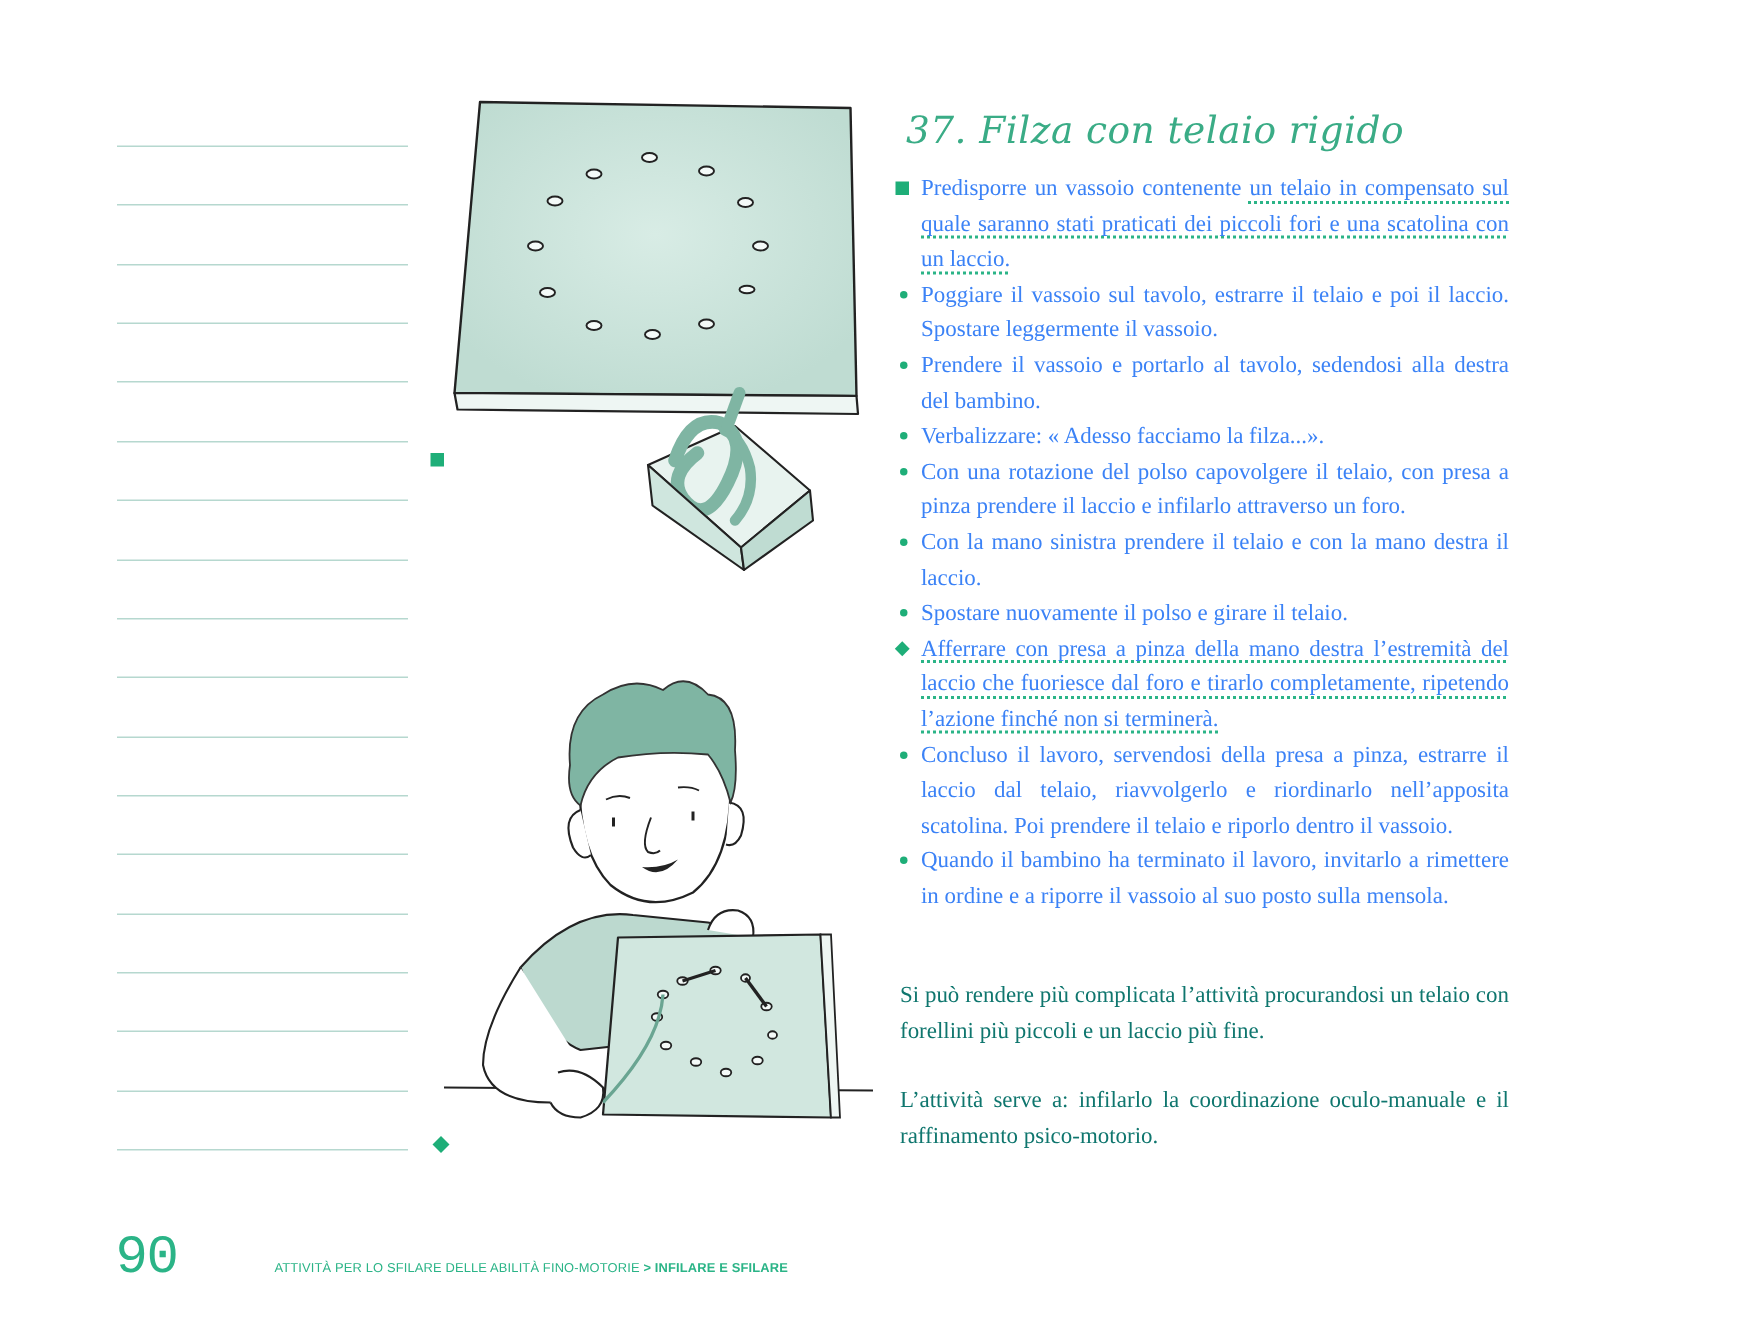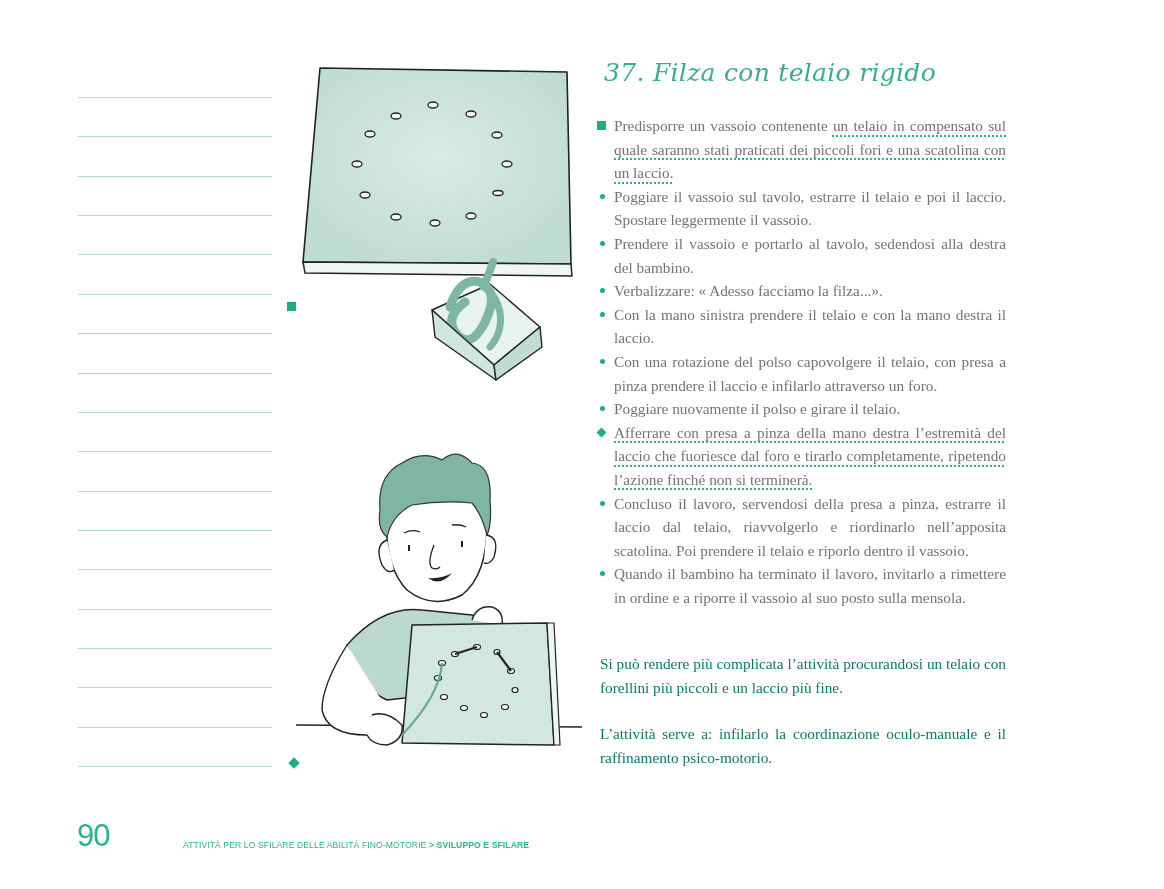--- a/index.html
+++ b/index.html
@@ -2,29 +2,29 @@
 <html><head>
 <meta charset="utf-8">
 <style>
   html, body { margin: 0; padding: 0; background: #ffffff; }
   body { width: 1164px; height: 889px; position: relative; overflow: hidden; font-family: "DejaVu Serif", serif; }
   .notes { position: absolute; left: 78px; top: 0; width: 194px; }
   .note-line { position: absolute; left: 0; width: 194px; height: 0; border-top: 1.2px solid #b6d8cf; }
   .marker-sq { position: absolute; width: 9px; height: 9px; background: #1eae78; }
   .marker-dia { position: absolute; width: 8px; height: 8px; background: #1eae78; transform: rotate(45deg); }
   .illus { position: absolute; }
-  .title { position: absolute; left: 604px; top: 58px; font-family: "DejaVu Serif", serif; font-style: italic; font-size: 25px; color: #3aac86; letter-spacing: 0.3px; white-space: nowrap; }
-  .steps { position: absolute; left: 614px; top: 114px; width: 392px; margin: 0; padding: 0; list-style: none; font-family: "Liberation Serif", serif; font-size: 15.3px; line-height: 23.6px; color: #737373; text-align: justify; }
+  .title { position: absolute; left: 604px; top: 72px; font-family: "DejaVu Serif", serif; font-style: italic; font-size: 25px; color: #3aac86; letter-spacing: 0.3px; white-space: nowrap; }
+  .steps { position: absolute; left: 614px; top: 114px; width: 392px; margin: 0; padding: 0; list-style: none; font-family: "Liberation Serif", serif; font-size: 15.3px; line-height: 23.6px; color: #3b82f6; text-align: justify; }
   .steps li { position: relative; margin: 0; padding: 0; }
   .steps li .b { position: absolute; left: -14px; top: 9px; width: 5px; height: 5px; border-radius: 50%; background: #1eae78; }
   .steps li .sq { position: absolute; left: -17px; top: 7px; width: 9px; height: 9px; background: #1eae78; }
   .steps li .dm { position: absolute; left: -16px; top: 8px; width: 7px; height: 7px; background: #1eae78; transform: rotate(45deg); }
   .dotted { text-decoration: underline dotted #2bb487; text-underline-offset: 4px; text-decoration-thickness: 1.5px; }
   .para { position: absolute; left: 600px; width: 406px; margin: 0; font-family: "Liberation Serif", serif; font-size: 15.3px; line-height: 23.6px; color: #0f766e; text-align: justify; }
-  .footer-num { position: absolute; left: 77px; top: 818px; font-family: Liberation Sans, sans-serif; font-weight: 200; font-size: 31px; color: #2bb487; letter-spacing: -1px; }
+  .footer-num { position: absolute; left: 77px; top: 818px; font-family: Liberation Mono, monospace; font-weight: 200; font-size: 36px; color: #2bb487; letter-spacing: -1px; }
   .footer-txt { position: absolute; left: 183px; top: 840px; font-family: "Liberation Sans", sans-serif; font-size: 8.6px; color: #2bb487; letter-spacing: 0.1px; white-space: nowrap; }
   .footer-txt b { font-weight: 700; }
 </style>
 </head>
 <body>
 
 <div class="notes">
   <div class="note-line" style="top:97px"></div>
   <div class="note-line" style="top:136px"></div>
   <div class="note-line" style="top:176px"></div>
@@ -133,32 +133,32 @@
 <div class="title">37. Filza con telaio rigido</div>
 
 <ul class="steps">
   <li>
     <span class="sq"></span>
     <span>Predisporre un vassoio contenente </span><span class="dotted">un telaio in compensato sul quale saranno stati praticati dei piccoli fori e una scatolina con un laccio.</span>
   </li>
   <li><span class="b"></span><span>Poggiare il vassoio sul tavolo, estrarre il telaio e poi il laccio. Spostare leggermente il vassoio.</span></li>
   <li><span class="b"></span><span>Prendere il vassoio e portarlo al tavolo, sedendosi alla destra del bambino.</span></li>
   <li><span class="b"></span><span>Verbalizzare: « Adesso facciamo la filza...».</span></li>
+  <li><span class="b"></span><span>Con una rotazione del polso capovolgere il telaio, con presa a pinza prendere il laccio e infilarlo attraverso un foro.</span></li>
   <li><span class="b"></span><span>Con la mano sinistra prendere il telaio e con la mano destra il laccio.</span></li>
-  <li><span class="b"></span><span>Con una rotazione del polso capovolgere il telaio, con presa a pinza prendere il laccio e infilarlo attraverso un foro.</span></li>
-  <li><span class="b"></span><span>Poggiare nuovamente il polso e girare il telaio.</span></li>
+  <li><span class="b"></span><span>Spostare nuovamente il polso e girare il telaio.</span></li>
   <li>
     <span class="dm"></span>
     <span class="dotted">Afferrare con presa a pinza della mano destra l’estremità del laccio che fuoriesce dal foro e tirarlo completamente, ripetendo l’azione finché non si terminerà.</span>
   </li>
   <li><span class="b"></span><span>Concluso il lavoro, servendosi della presa a pinza, estrarre il laccio dal telaio, riavvolgerlo e riordinarlo nell’apposita scatolina. Poi prendere il telaio e riporlo dentro il vassoio.</span></li>
   <li><span class="b"></span><span>Quando il bambino ha terminato il lavoro, invitarlo a rimettere in ordine e a riporre il vassoio al suo posto sulla mensola.</span></li>
 </ul>
 
 <p class="para" style="top:652px;">Si può rendere più complicata l’attività procurandosi un telaio con forellini più piccoli e un laccio più fine.</p>
 <p class="para" style="top:722px;">L’attività serve a: infilarlo la coordinazione oculo-manuale e il raffinamento psico-motorio.</p>
 
 <div class="footer-num">90</div>
 <div class="footer-txt">
   <span>ATTIVITÀ PER LO SFILARE DELLE ABILITÀ FINO-MOTORIE</span>
   <b>&gt;</b>
-  <b>SVILUPPO E SFILARE</b>
+  <b>INFILARE E SFILARE</b>
 </div>
 
 </body></html>

